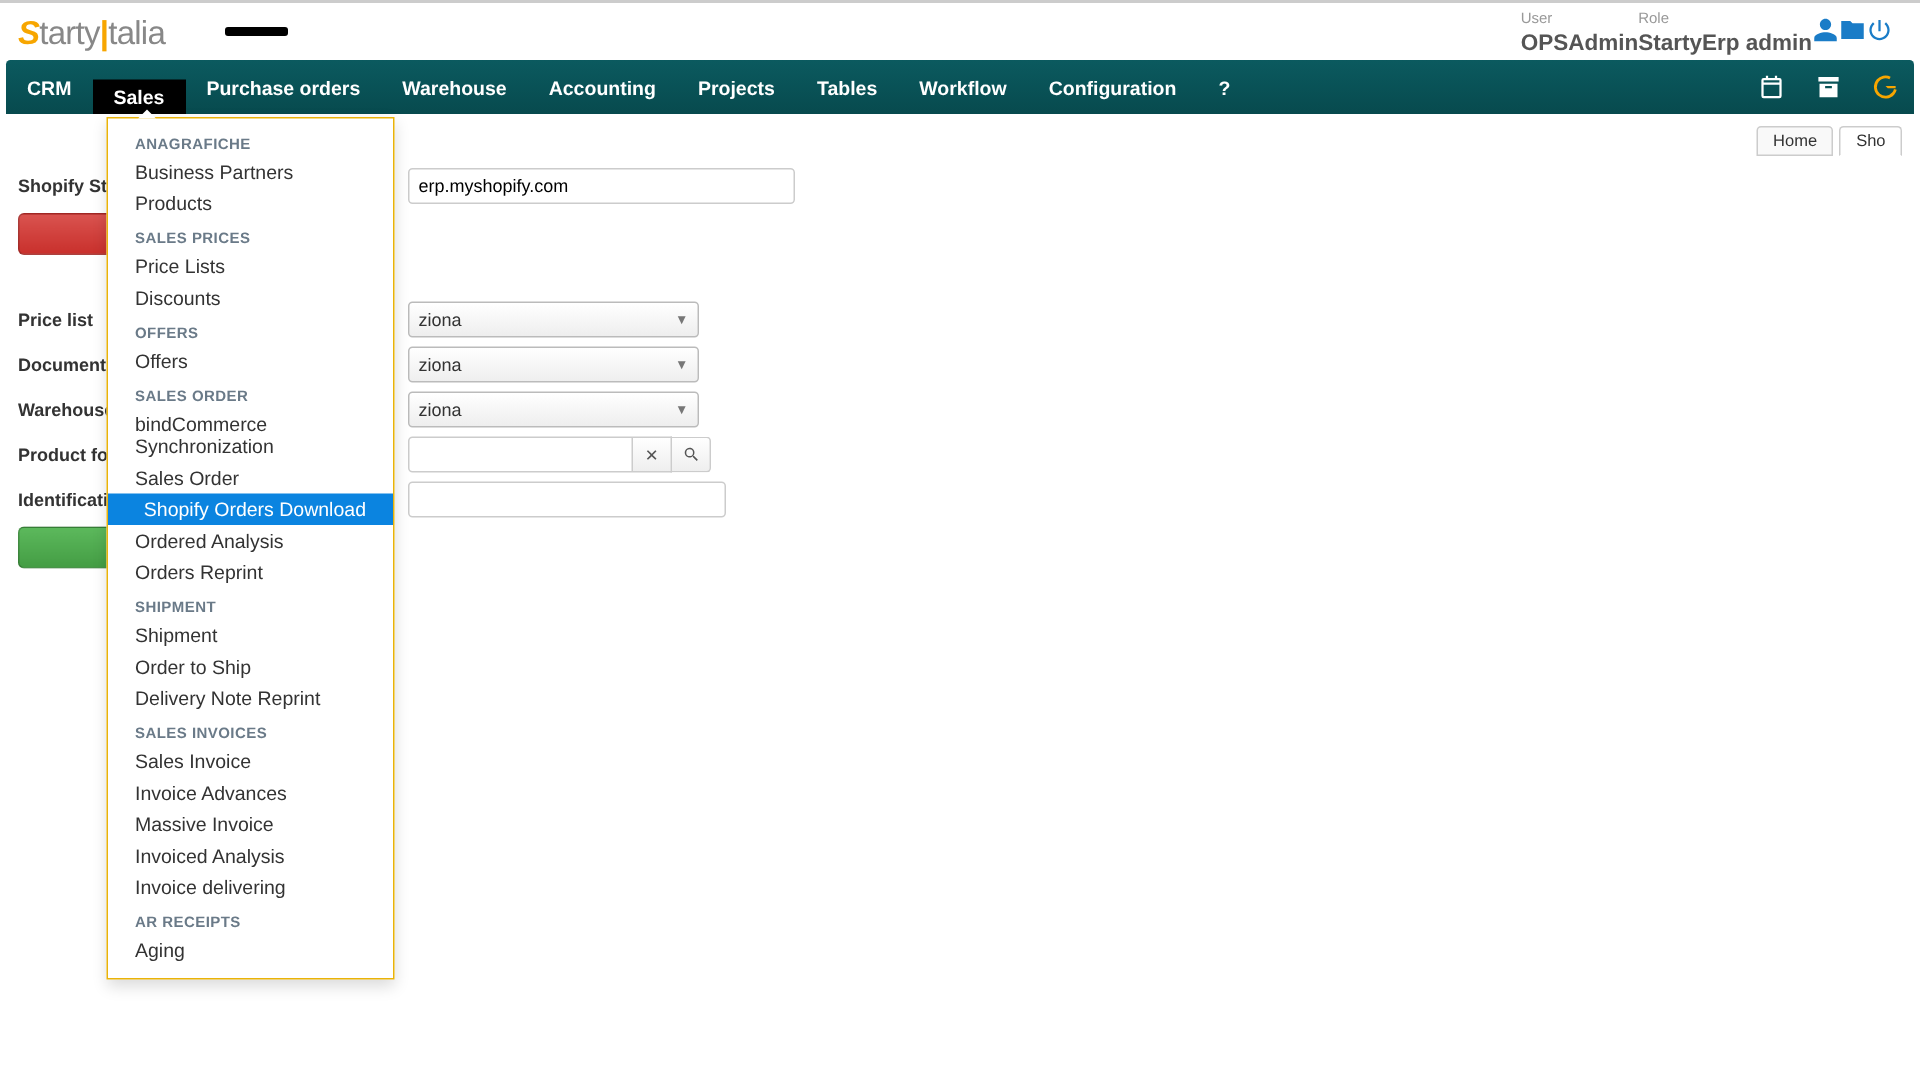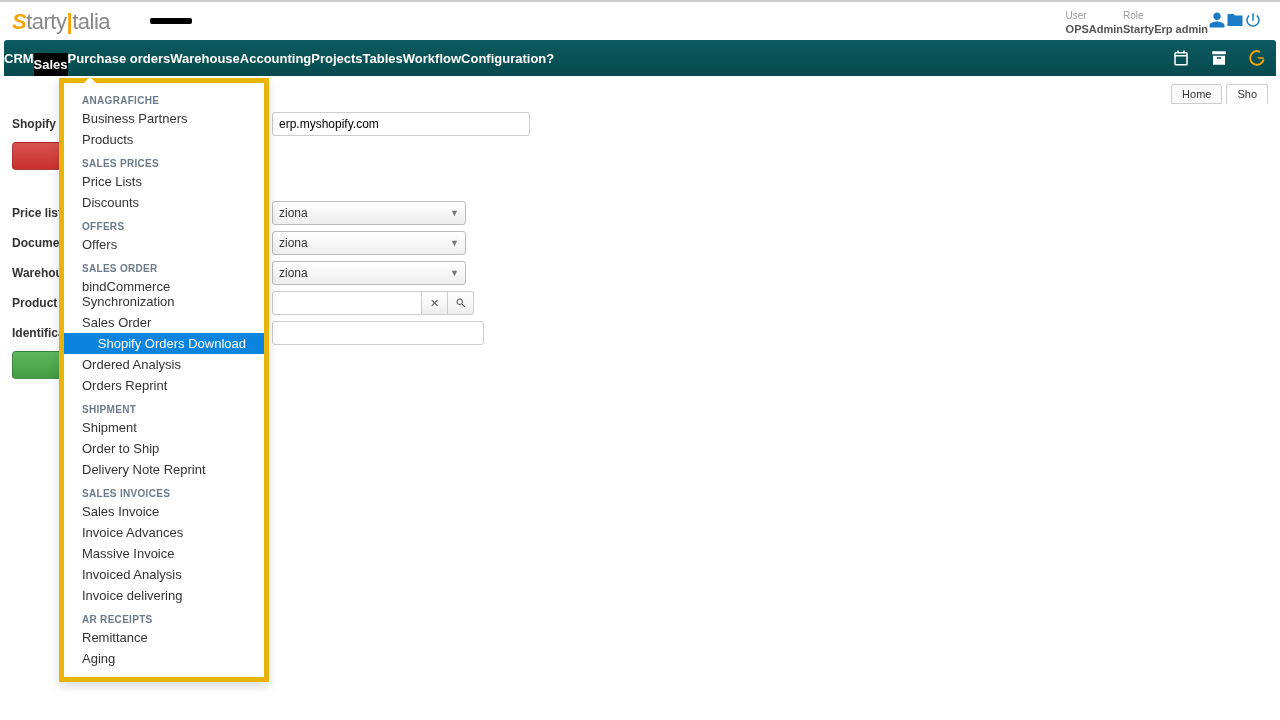--- a/index.html
+++ b/index.html
@@ -7,31 +7,31 @@
 .top-border { height: 2px; background: #ccc; }
 .header { display: flex; align-items: center; justify-content: space-between; padding: 6px 18px 4px 12px; height: 38px; }
 .logo { display: flex; align-items: center; gap: 6px; }
 .logo-text { font-size: 22px; font-weight: 500; color: #aaa; letter-spacing: -0.5px; }
 .logo-text .s1 { color: #f7a600; font-style: italic; font-weight: bold; }
 .logo-text .s2 { color: #888; }
 .logo-text .bar { color: #f7a600; font-weight: bold; }
 .header-redact { width: 42px; height: 6px; background: #000; border-radius: 2px; margin-left: 34px; margin-top: -2px; }
 .header-right { display: flex; align-items: center; }
 .user-block { display: flex; flex-direction: column; font-size: 10px; color: #999; }
-.user-block .val { font-size: 11px; color: #555; font-weight: bold; margin-top: 2px; }
+.user-block .val { font-size: 15px; color: #555; font-weight: bold; margin-top: 2px; }
 .icon-btn { color: #1a7cc7; font-size: 18px; cursor: pointer; }
 .icon-btn svg { width: 18px; height: 18px; fill: currentColor; }
 .navbar { background: linear-gradient(#0b5a5f, #074a4e); height: 36px; display: flex; align-items: stretch; margin: 0 4px; border-radius: 3px 3px 0 0; padding: 0 0 0 0; }
-.nav-item { color: #fff; font-size: 13px; font-weight: bold; padding: 0 0; display: flex; align-items: center; cursor: pointer; position: relative; }
+.nav-item { color: #fff; font-size: 13px; font-weight: bold; padding: 0 14px; display: flex; align-items: center; cursor: pointer; position: relative; }
 .nav-item.active { background: #000; margin-top: 13px; }
 .nav-spacer { flex: 1; }
 .nav-icon { color: #fff; padding: 0 10px; display: flex; align-items: center; cursor: pointer; }
 .nav-icon svg { width: 18px; height: 18px; fill: #fff; }
 .nav-icon.g svg { fill: none; }
-.dropdown { position: absolute; left: 59px; top: 78px; width: 210px; background: #fff; border: 5px solid #eab308; box-shadow: 0 4px 10px rgba(0,0,0,0.15); z-index: 100; padding: 4px 0 8px 0; }
+.dropdown { position: absolute; left: 71px; top: 78px; width: 192px; background: #fff; border: 1px solid #eab308; box-shadow: 0 4px 10px rgba(0,0,0,0.15); z-index: 100; padding: 4px 0 8px 0; }
 .dropdown .arrow { position: absolute; top: -6px; left: 20px; width: 0; height: 0; border-left: 6px solid transparent; border-right: 6px solid transparent; border-bottom: 6px solid #fff; }
 .dd-header { font-size: 10px; font-weight: bold; color: #6a7a88; padding: 8px 18px 2px 18px; letter-spacing: 0.3px; }
 .dd-item { font-size: 13px; color: #333; padding: 3px 18px; cursor: pointer; }
 .dd-item.highlight { background: #0b84e0; color: #fff; text-align: right; }
 .content { padding: 8px 12px; position: relative; }
 .breadcrumbs { display: flex; gap: 4px; margin-bottom: 8px; justify-content: flex-end; }
 .bc-tab { border: 1px solid #ccc; border-radius: 3px 3px 0 0; padding: 3px 10px; font-size: 11px; background: #f9f9f9; cursor: pointer; }
 .bc-tab.active { background: #fff; border-bottom-color: #fff; }
 .form-row { display: flex; align-items: center; margin-bottom: 6px; }
 .form-label { width: 260px; font-size: 12px; font-weight: bold; color: #333; padding: 4px 0; }
@@ -195,16 +195,15 @@
       <div class="dd-item">Shipment</div>
       <div class="dd-item">Order to Ship</div>
       <div class="dd-item">Delivery Note Reprint</div>
       <div class="dd-header">SALES INVOICES</div>
       <div class="dd-item">Sales Invoice</div>
       <div class="dd-item">Invoice Advances</div>
       <div class="dd-item">Massive Invoice</div>
       <div class="dd-item">Invoiced Analysis</div>
       <div class="dd-item">Invoice delivering</div>
       <div class="dd-header">AR RECEIPTS</div>
-      <div class="dd-item">Remittance</div>
       <div class="dd-item">Aging</div>
     </div>
 </div>
 
 </body></html>

